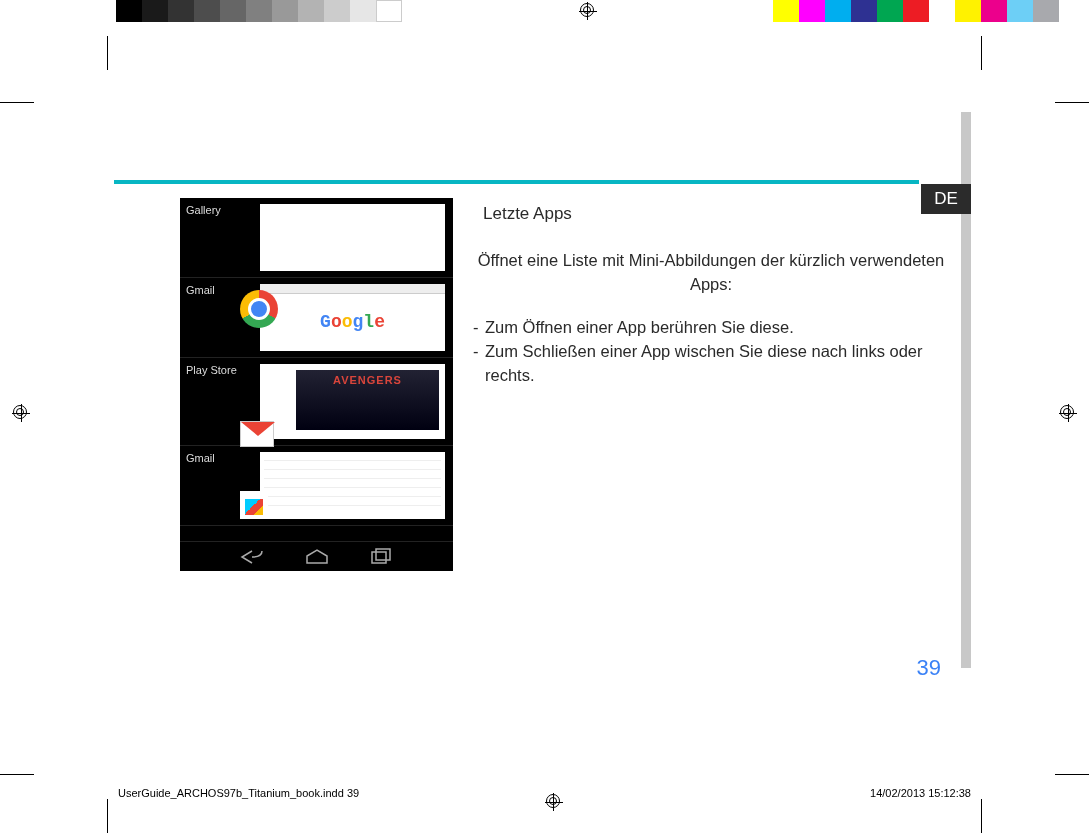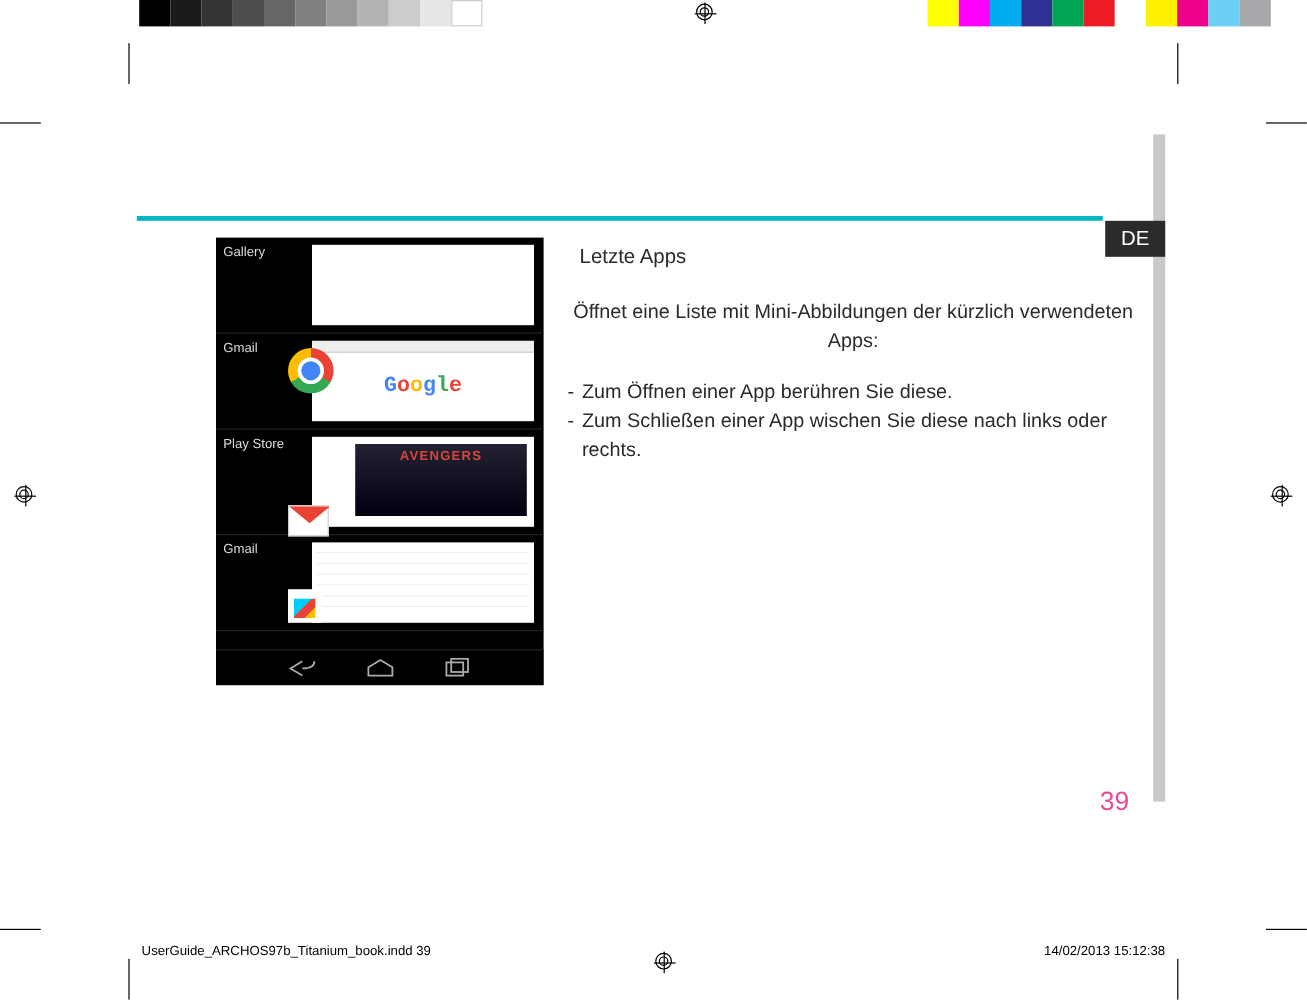--- a/index.html
+++ b/index.html
@@ -191,21 +191,21 @@
   .content ul { list-style:none; }
   .content li { position:relative; padding-left:12px; }
   .content li::before { content:"-"; position:absolute; left:0; }
 
   
   .pagenum {
     position:absolute;
     right:148px;
     bottom:152px;
     font-size:22px;
-    color:#ec4899;
+    color:#3b82f6;
   }
 
   
   .imprint {
     position:absolute;
     left:118px; right:118px;
     bottom:34px;
     font-size:11px;
     color:#000;
     display:flex;

